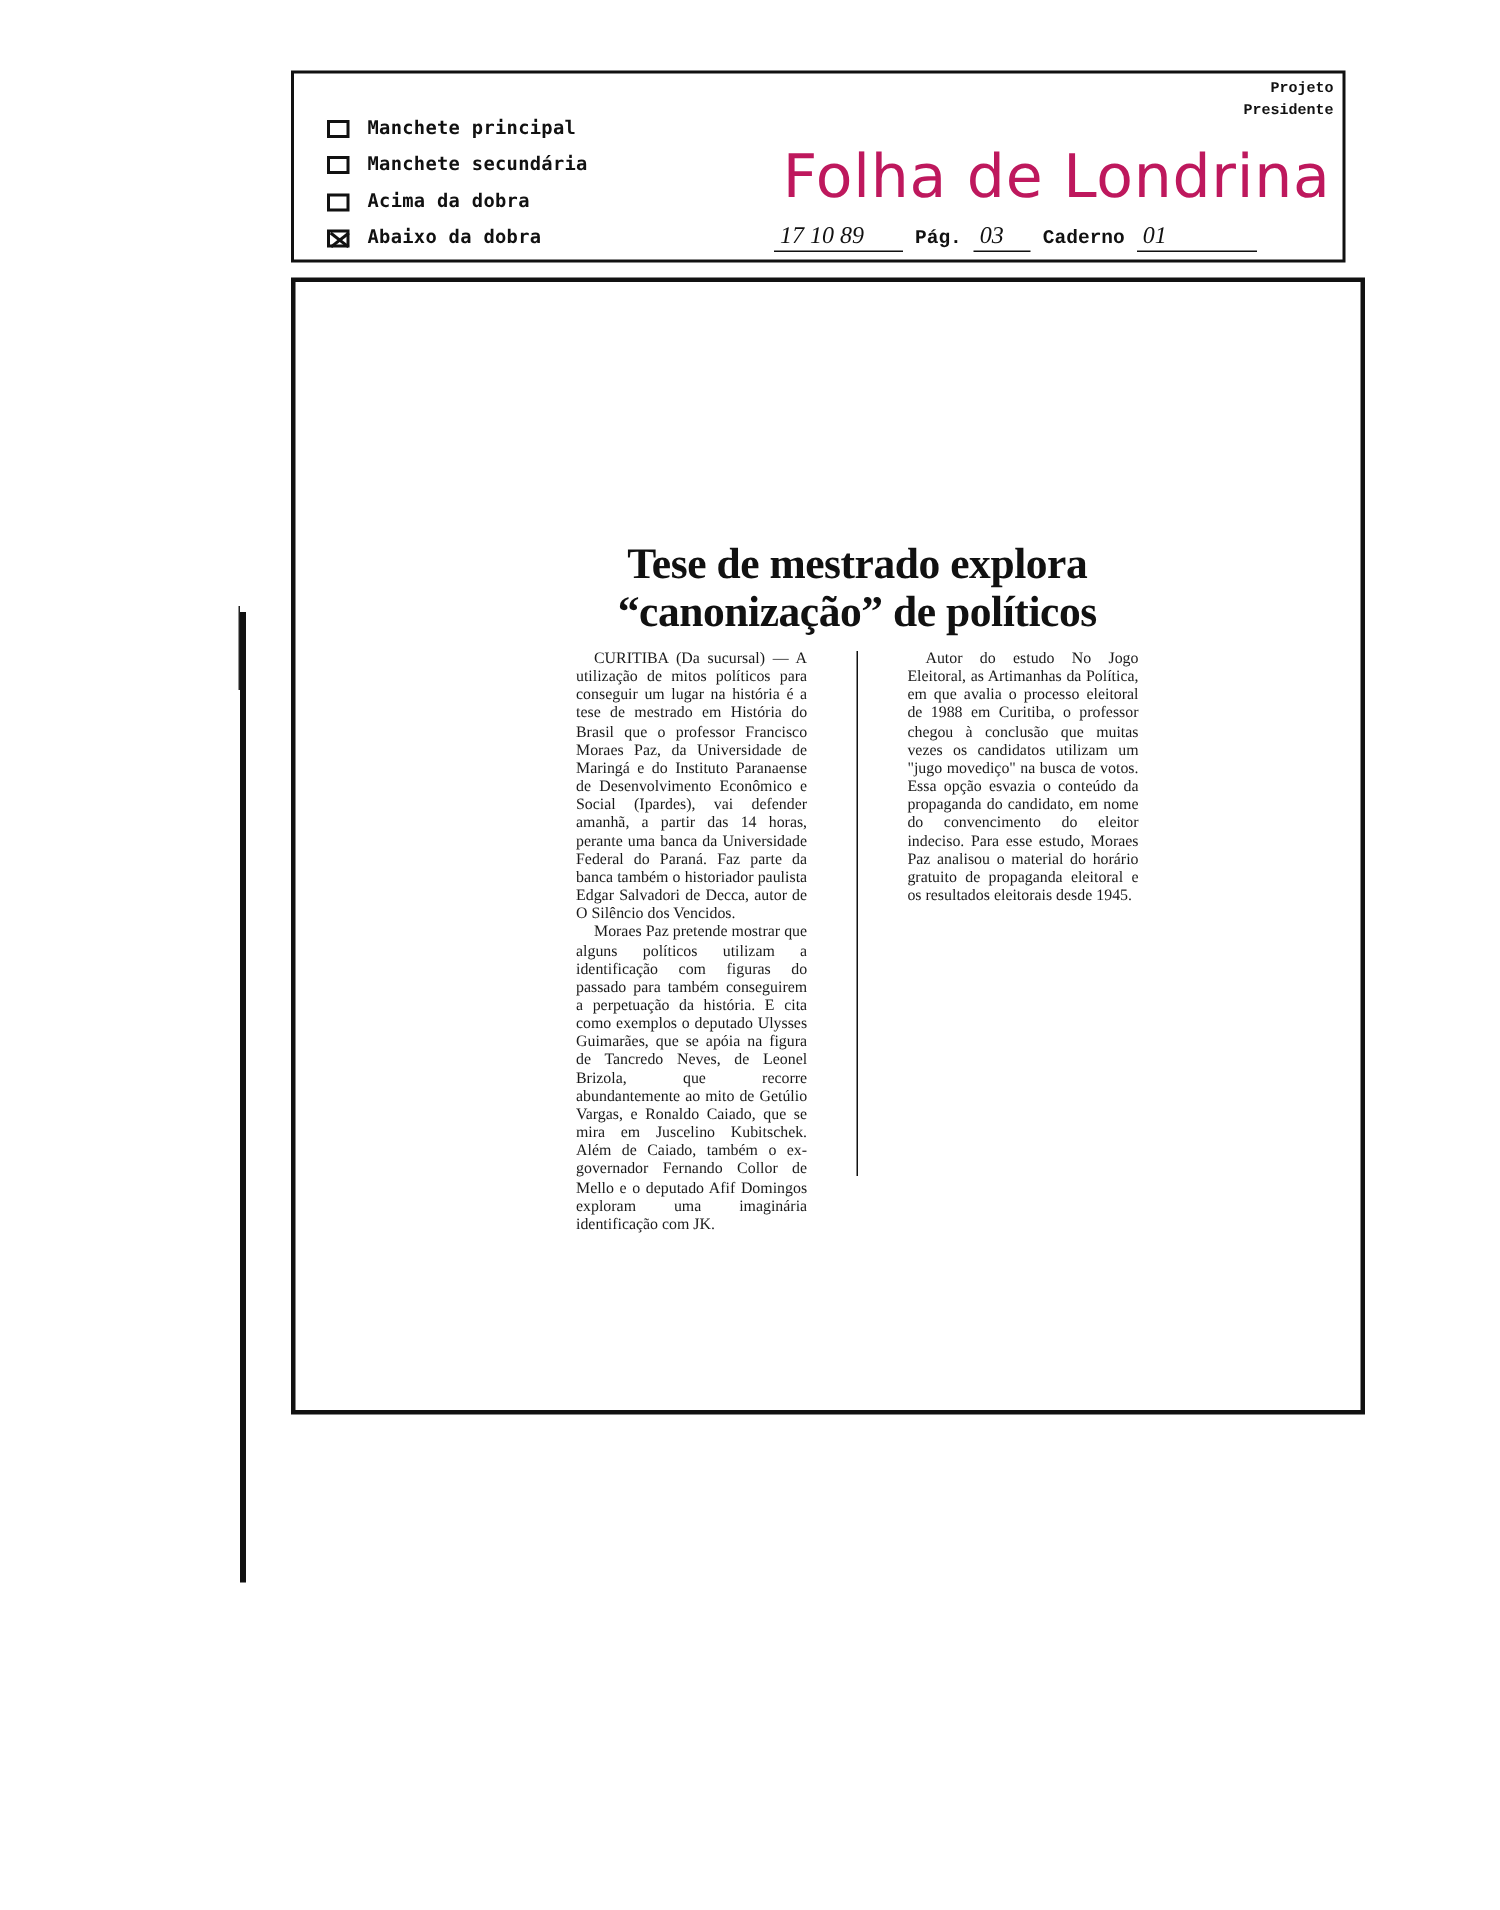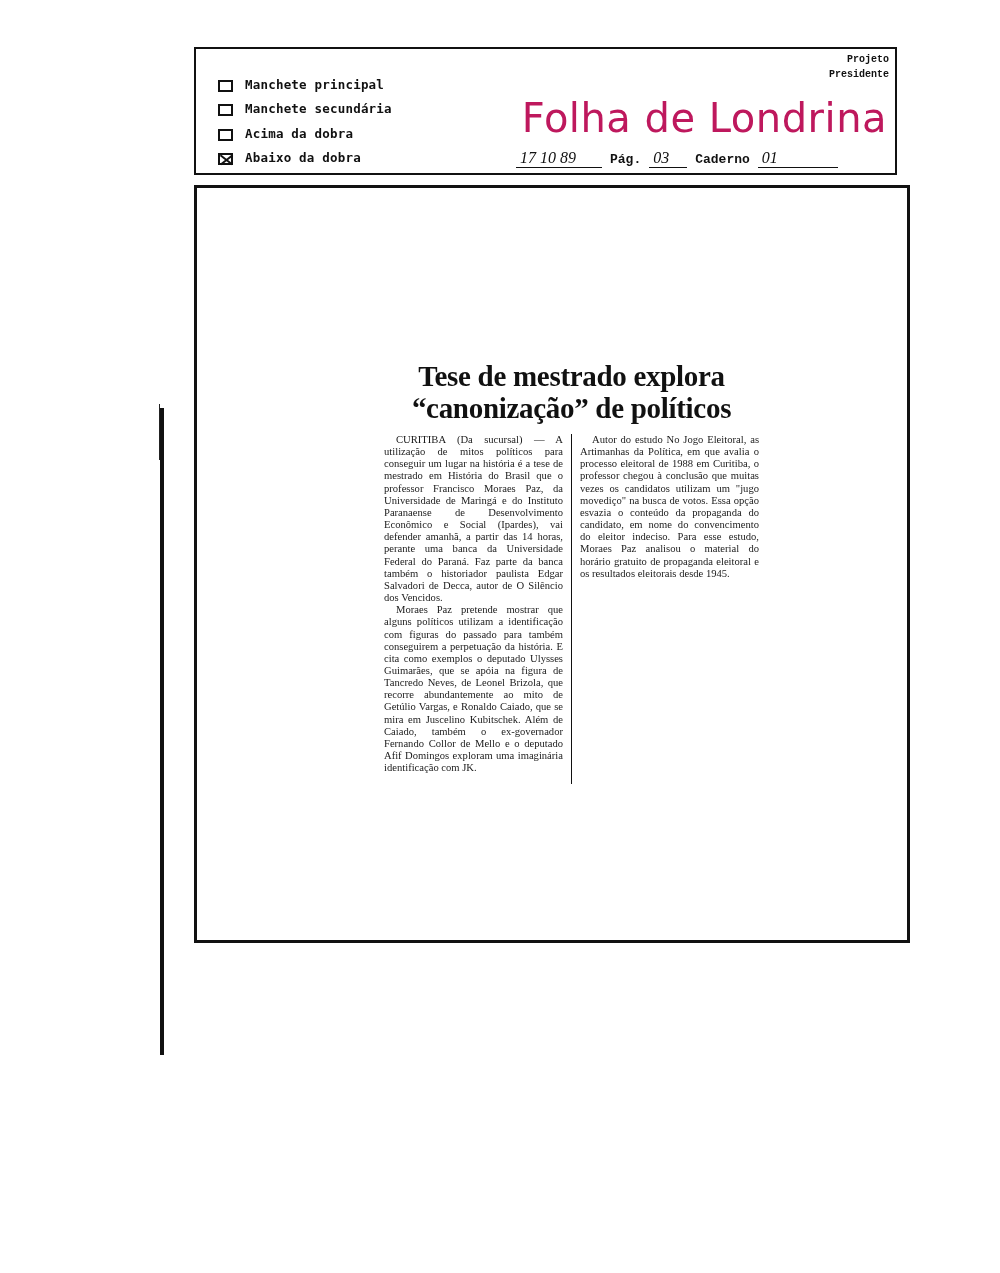--- a/index.html
+++ b/index.html
@@ -49,21 +49,21 @@
     position: absolute; left: 194px; top: 185px; width: 716px; height: 758px;
     border: 3px solid #111; box-sizing: border-box;
   }
   .left-bar { position: absolute; left: 160px; top: 408px; width: 4px; height: 647px; background: #111; }
   .thin-line { position: absolute; left: 159px; top: 404px; width: 1px; height: 56px; background: #222; }
   .article { position: absolute; left: 360px; top: 360px; width: 375px; margin-left: 24px; }
   .headline {
     text-align: center; font-family: "Liberation Serif", serif; font-weight: bold;
     font-size: 29px; line-height: 32px; margin: 0 0 10px 0; letter-spacing: -0.3px;
   }
-  .columns { display: flex; }
+  .columns { display: flex; gap: 25px; }
   .col {
     width: 180px; font-family: "Liberation Serif", serif; font-size: 10.6px; line-height: 12.15px;
     text-align: justify; color: #1a1a1a;
   }
   .col p { margin: 0; text-indent: 12px; }
   .col p + p.gap { margin-top: 12px; }
   .col-rule { width: 1px; background: #111; margin: 0 8px; height: 350px; }
 </style>
 </head>
 <body>

